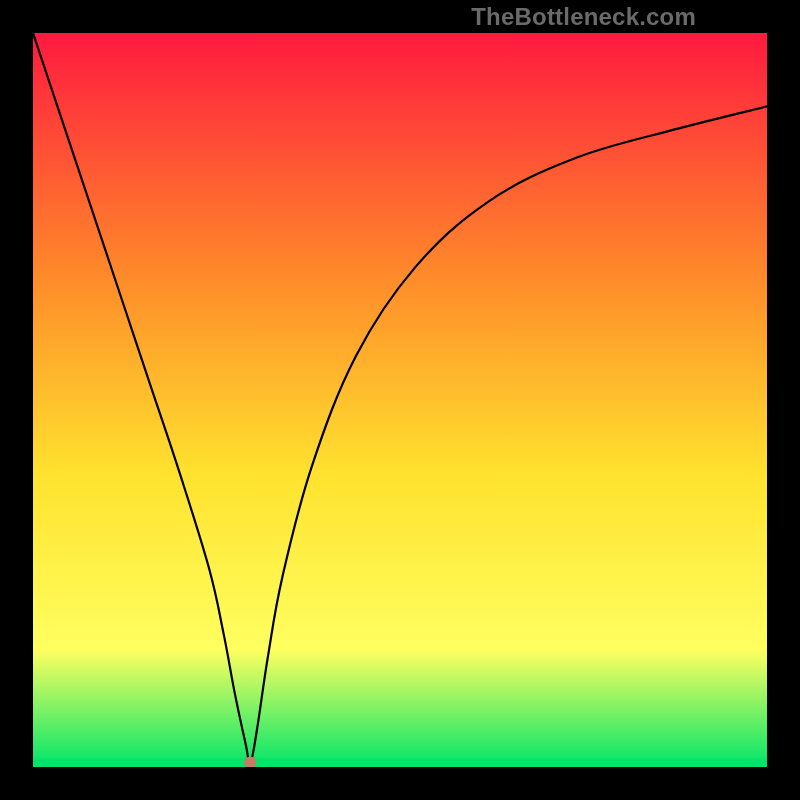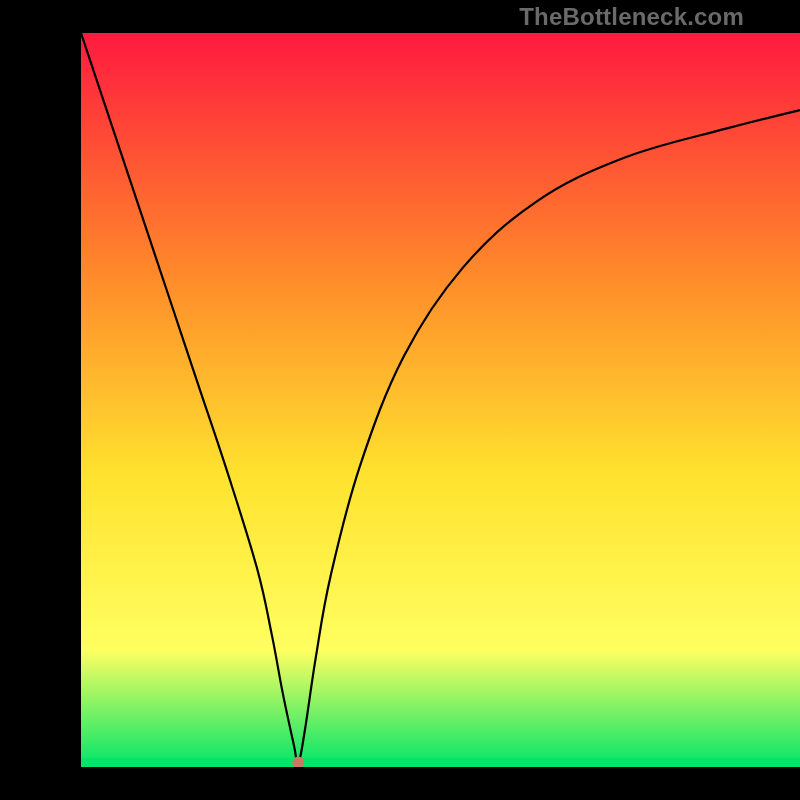--- a/index.html
+++ b/index.html
@@ -9,21 +9,20 @@
     height: 800px;
     overflow: hidden;
     background: #000;
     font-family: Arial, Helvetica, sans-serif;
   }
   .chart-container {
     position: relative;
     width: 716px;
     height: 800px;
     background: #000;
-    margin-left: 48px;
   }
   .plot-box {
     position: absolute;
     left: 33px;
     top: 33px;
     width: 734px;
     height: 734px;
     
   }
   .watermark {

